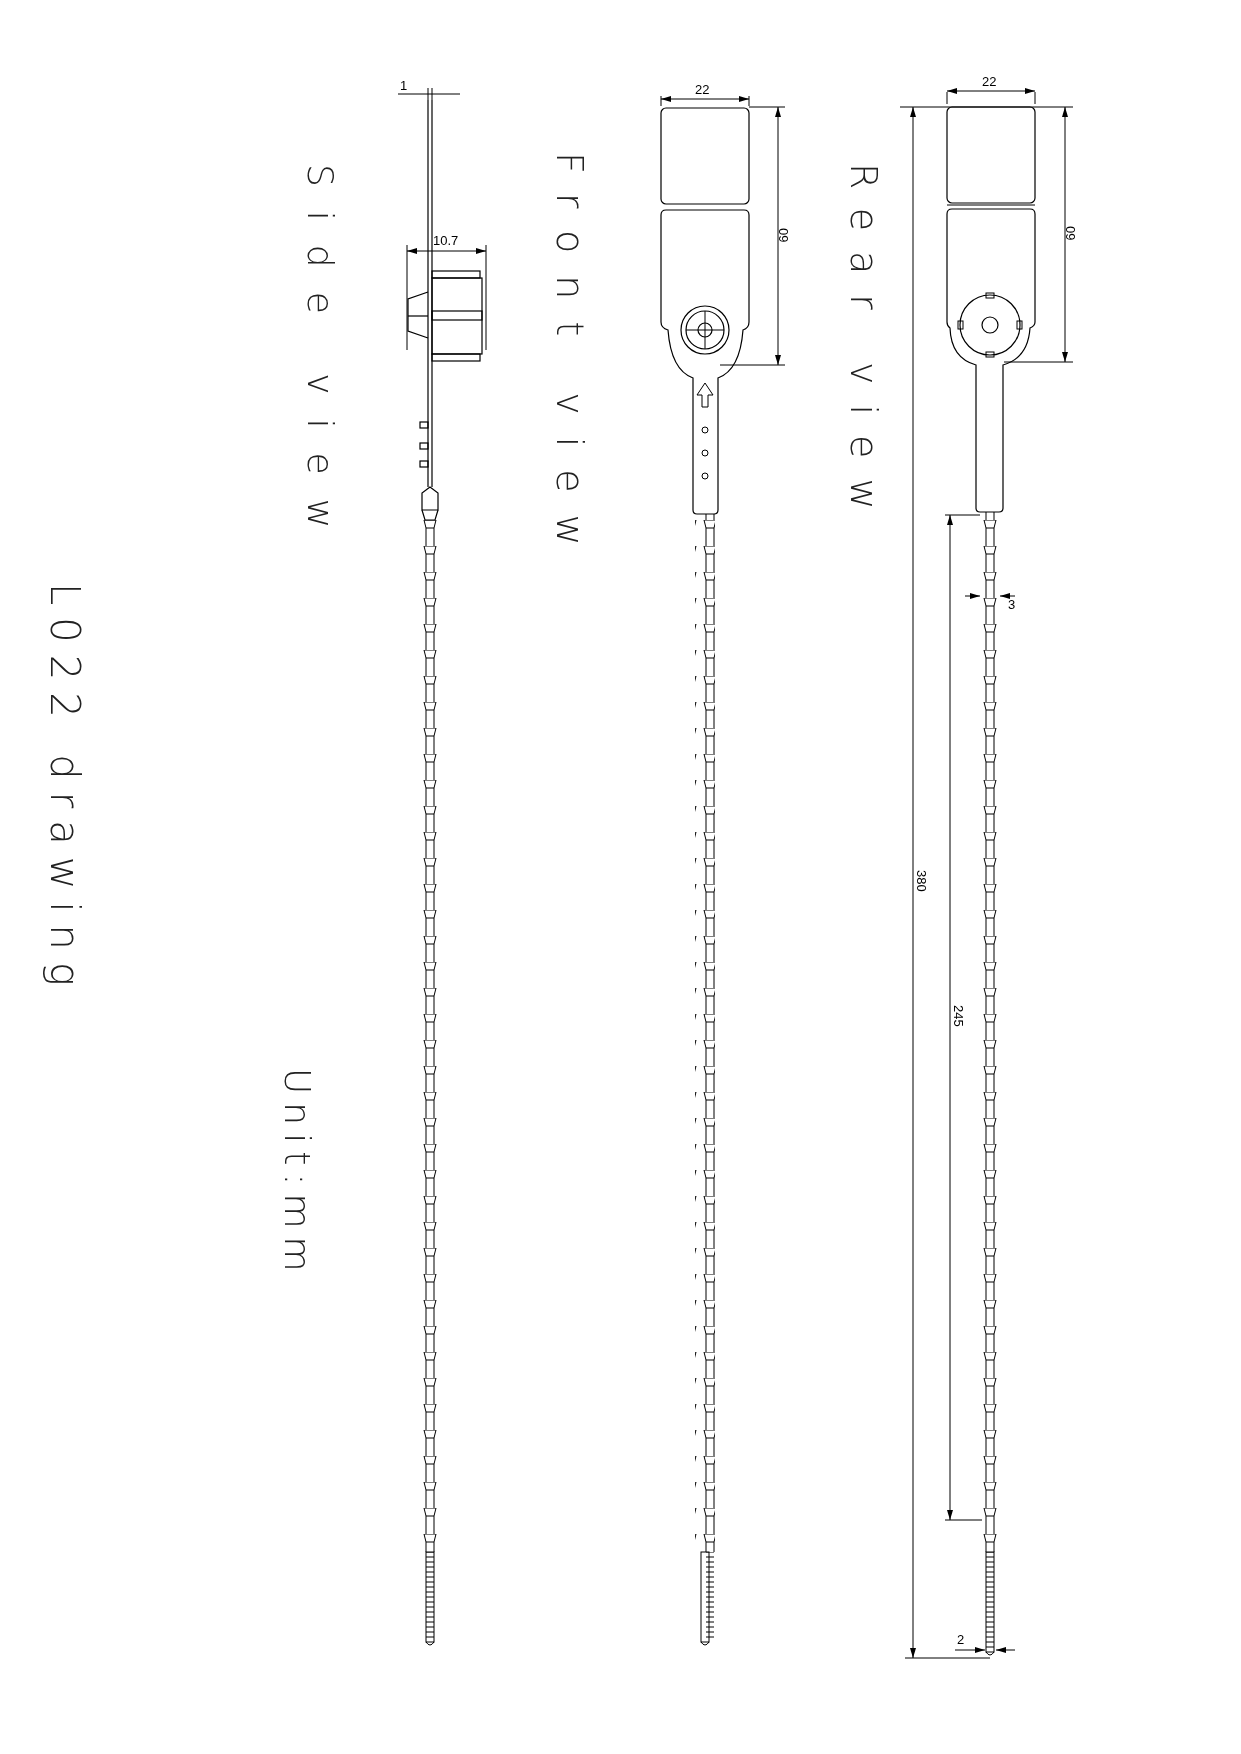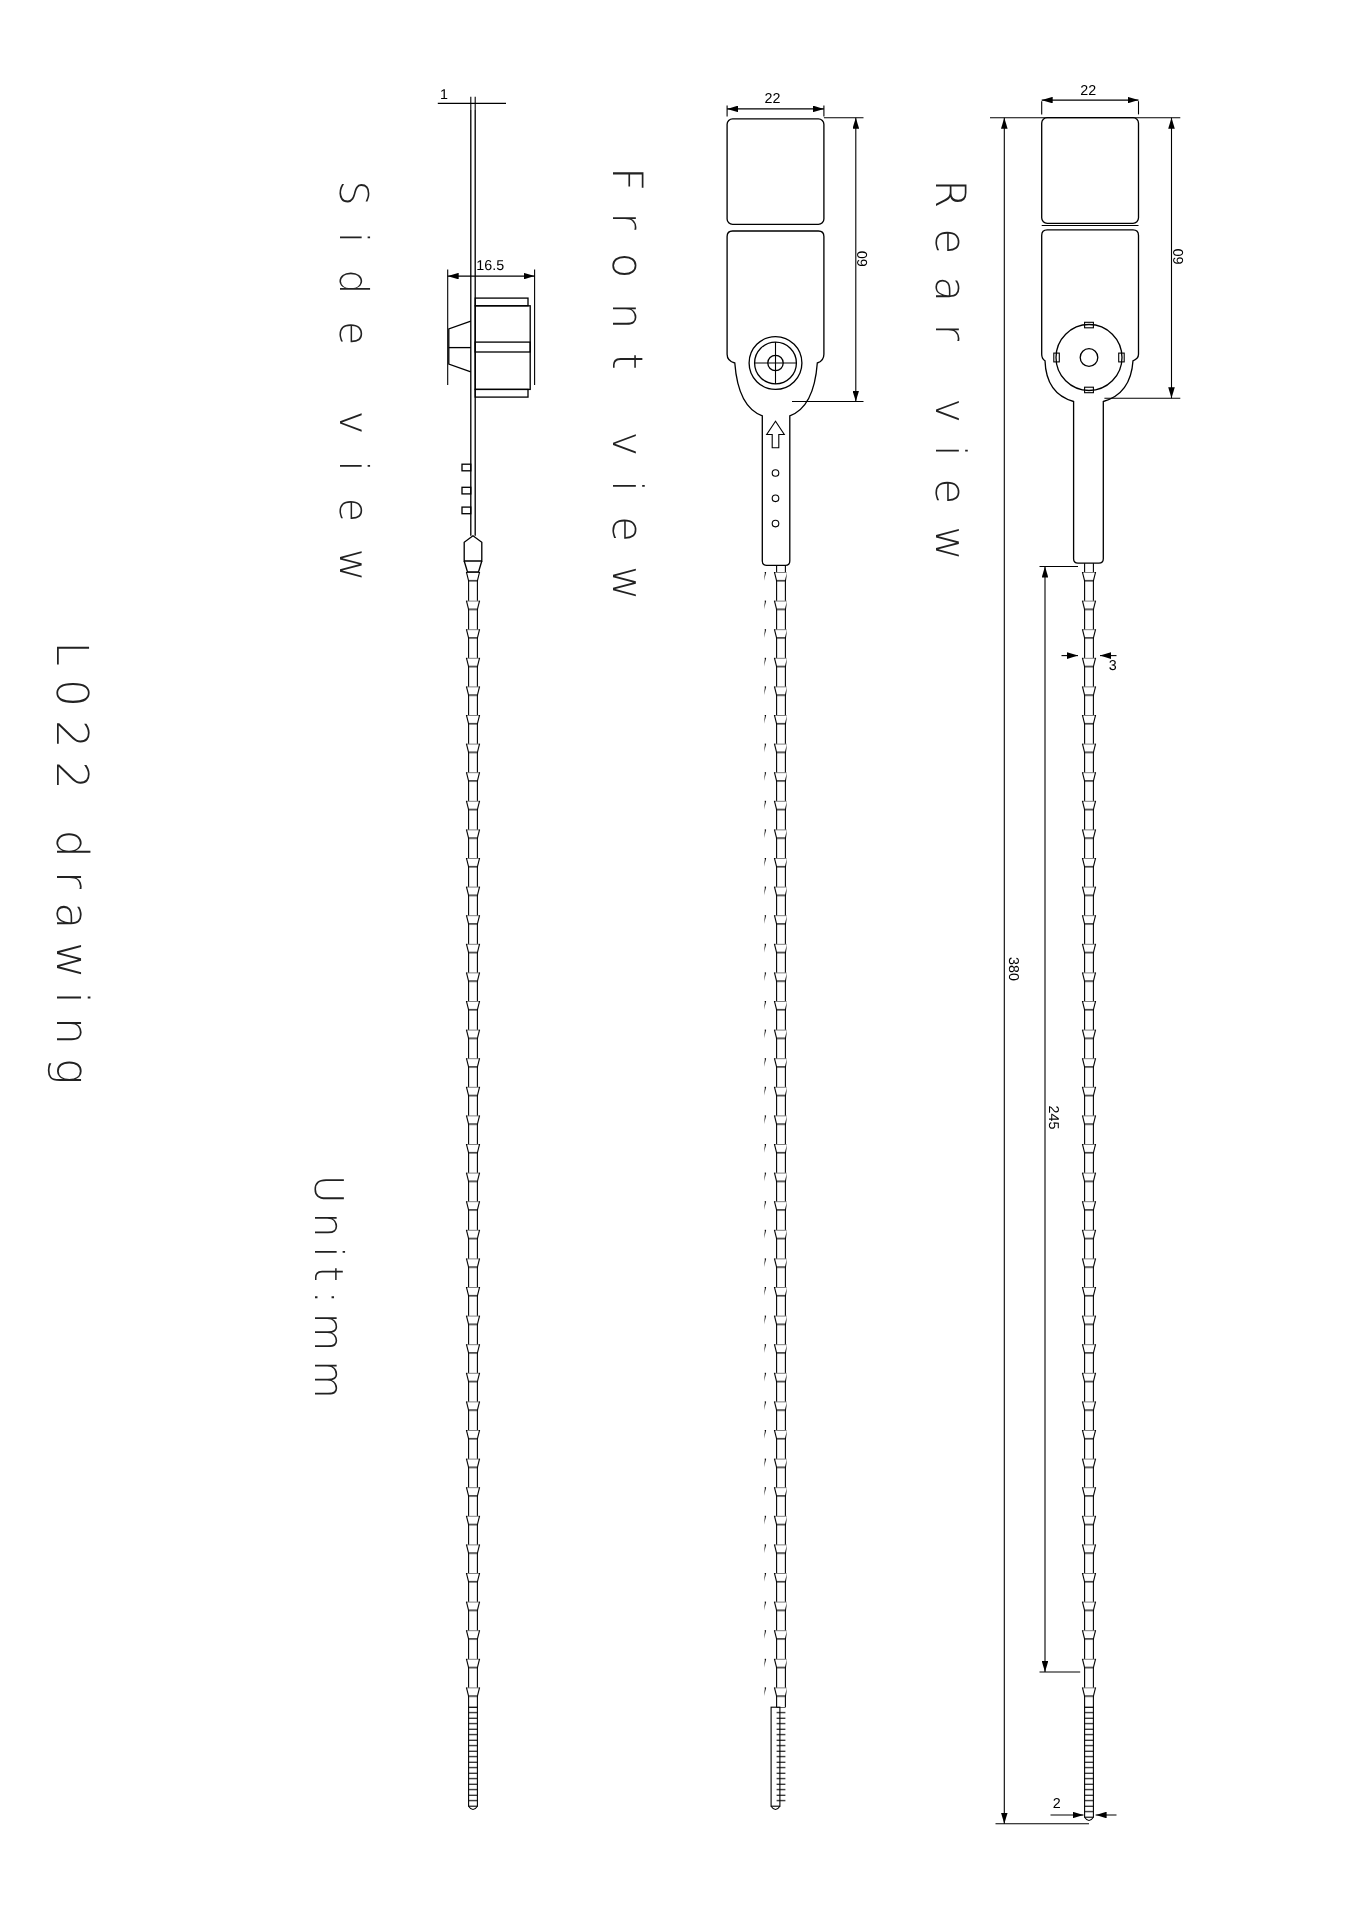--- a/index.html
+++ b/index.html
@@ -129,21 +129,21 @@
   </g>
 </svg>
 
 <div class="vlabel" style="left:42px; top:583px; font-size:40px; letter-spacing:12px;">L022 drawing</div>
 <div class="vlabel" style="left:277px; top:1068px; font-size:36px; letter-spacing:8px;">Unit:mm</div>
 <div class="vlabel" style="left:300px; top:164px; font-size:36px; letter-spacing:24px;">Side view</div>
 <div class="vlabel" style="left:548px; top:152px; font-size:38px; letter-spacing:22px;">Front view</div>
 <div class="vlabel" style="left:842px; top:163px; font-size:38px; letter-spacing:20px;">Rear view</div>
 
 <div class="dim" style="left:400px; top:78px;">1</div>
-<div class="dim" style="left:433px; top:233px;">16.5</div>
+<div class="dim" style="left:433px; top:233px;">10.7</div>
 <div class="dim" style="left:695px; top:82px;">22</div>
 <div class="dim rot" style="left:776px; top:228px; transform:rotate(180deg);">60</div>
 <div class="dim" style="left:982px; top:74px;">22</div>
 <div class="dim rot" style="left:1063px; top:226px; transform:rotate(180deg);">60</div>
 <div class="dim rot" style="left:914px; top:870px;">380</div>
 <div class="dim rot" style="left:951px; top:1005px;">245</div>
 <div class="dim" style="left:1008px; top:597px;">3</div>
 <div class="dim" style="left:957px; top:1632px;">2</div>
 
 </body></html>

